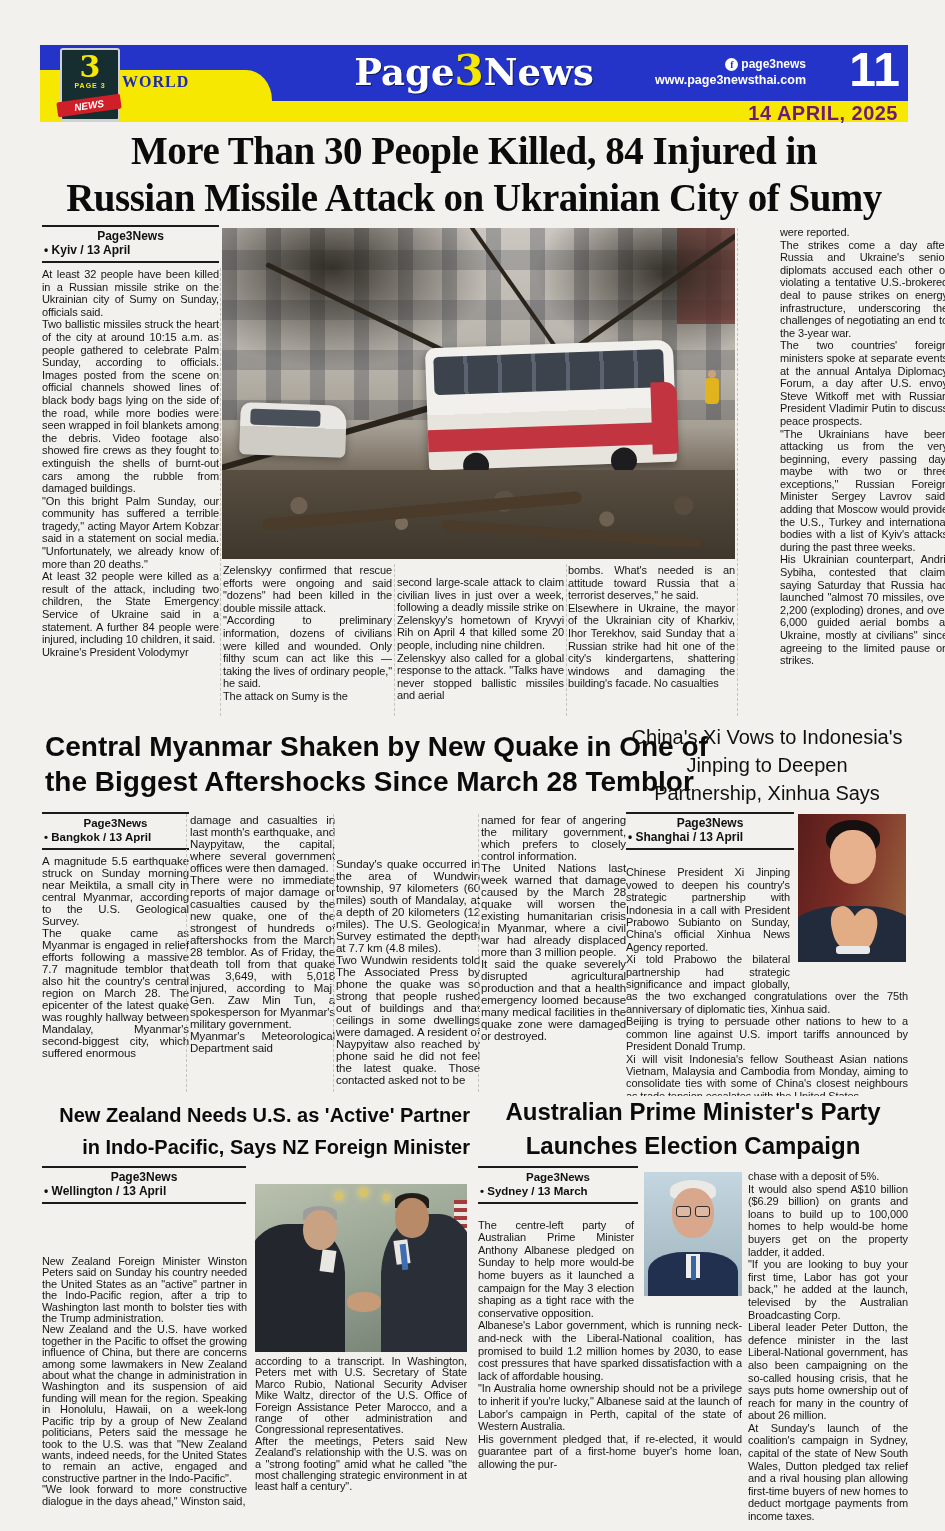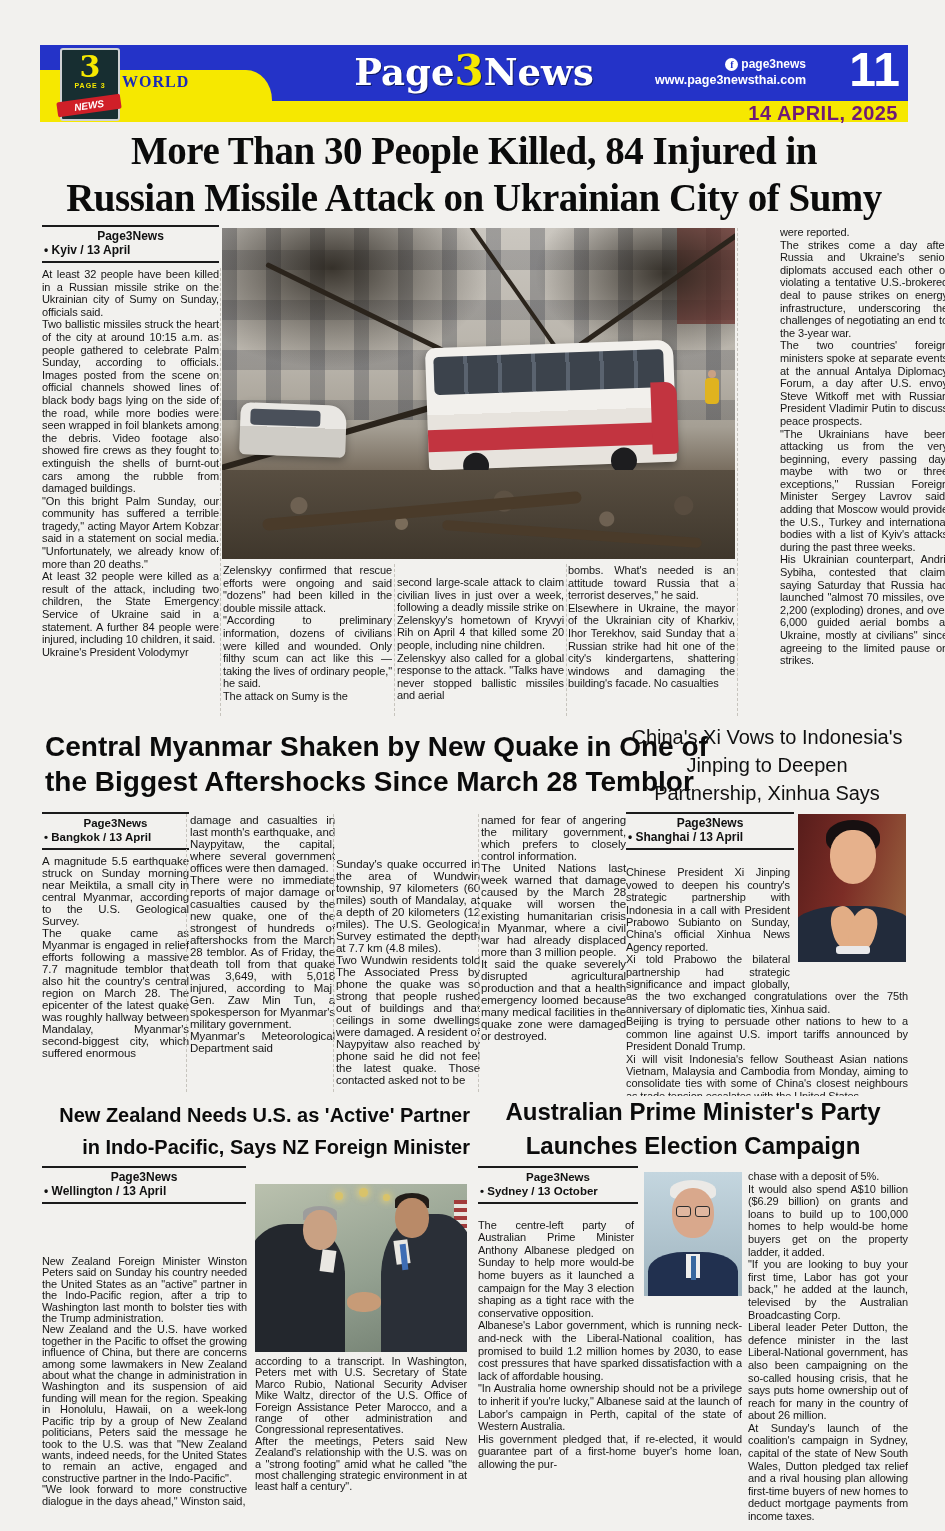--- a/index.html
+++ b/index.html
@@ -307,21 +307,21 @@
 "We look forward to more constructive dialogue in the days ahead," Winston said,</div>
 <div id="nz-c2" class="abs bt bt-nz">according to a transcript. In Washington, Peters met with U.S. Secretary of State Marco Rubio, National Security Adviser Mike Waltz, director of the U.S. Office of Foreign Assistance Peter Marocco, and a range of other administration and Congressional representatives.
 After the meetings, Peters said New Zealand's relationship with the U.S. was on a "strong footing" amid what he called "the most challenging strategic environment in at least half a century".</div>
 
 <div id="aus-hl" class="abs hl">
   <div>Australian Prime Minister's Party</div>
   <div>Launches Election Campaign</div>
 </div>
 <div id="aus-byline" class="abs byline">
   <div class="brand">Page3News</div>
-  <div class="loc">• Sydney / 13 October</div>
+  <div class="loc">• Sydney / 13 March</div>
 </div>
 <div id="aus-photo" class="abs" title="Australian Prime Minister Anthony Albanese">
   <div class="a-hair"></div>
   <div class="a-head"></div>
   <div class="a-glasses"></div>
   <div class="a-suit"></div>
   <div class="a-shirt"></div>
   <div class="a-tie"></div>
 </div>
 <div id="aus-c1" class="abs bt">

